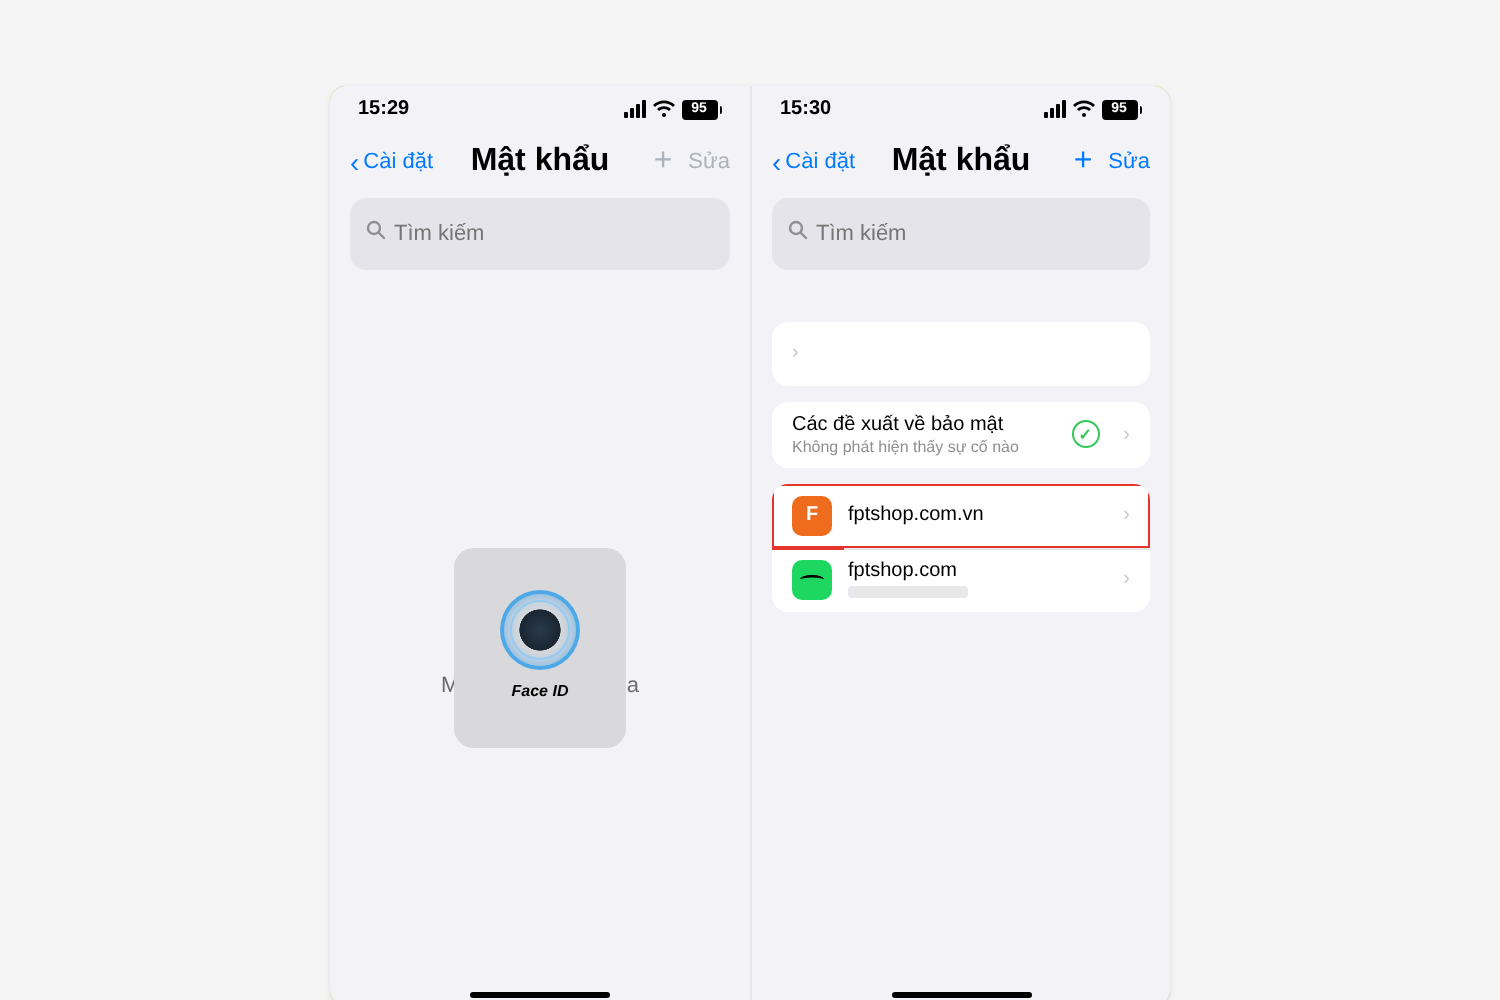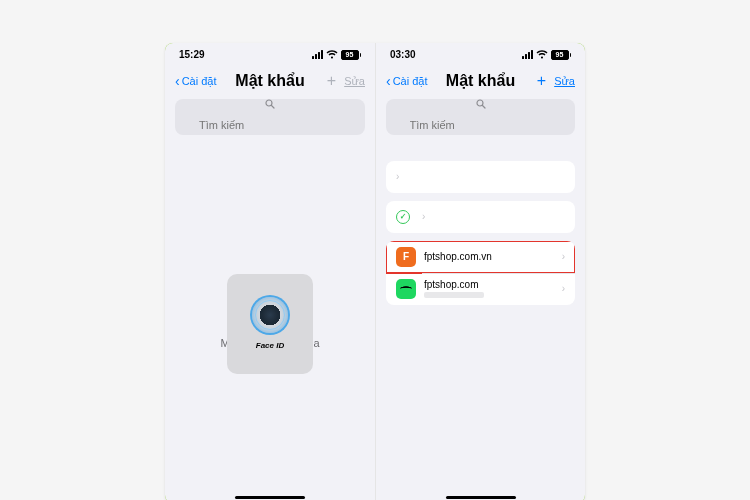--- a/index.html
+++ b/index.html
@@ -15,23 +15,23 @@
   .battery-wrap { display: inline-flex; align-items: center; gap: 1px; }
   .battery { width: 18px; height: 10px; border: 1px solid #000; border-radius: 2px; position: relative; background: #000; display: flex; align-items: center; justify-content: center; color: #fff; font-size: 7px; font-weight: 700; }
   .battery-tip { width: 1.5px; height: 4px; background: #000; border-radius: 0 1px 1px 0; }
   .nav { height: 28px; display: flex; align-items: center; justify-content: space-between; padding: 0 10px; }
   .nav-back { color: #007aff; font-size: 11px; display: flex; align-items: center; gap: 2px; cursor: pointer; }
   .chevron-left { font-size: 14px; line-height: 1; }
   .nav-title { font-size: 16px; font-weight: 600; color: #000; position: absolute; left: 50%; transform: translateX(-50%); }
   .nav-right { display: flex; align-items: center; gap: 8px; font-size: 11px; }
   .plus-icon { color: #aeb2bb; font-size: 16px; line-height: 1; }
   .plus-icon.active { color: #007aff; }
-  .edit-link { color: #aeb2bb; text-decoration: underline; }
+  .edit-link { color: #aeb2bb; }
   .edit-link.active { color: #007aff; }
-  .search { margin: 4px 10px 8px; background: #e4e4ea; border-radius: 8px; height: 36px; display: flex; align-items: center; padding: 0 8px; gap: 4px; flex-direction: column; }
+  .search { margin: 4px 10px 8px; background: #e4e4ea; border-radius: 8px; height: 36px; display: flex; align-items: center; padding: 0 8px; gap: 4px; }
   .search-icon { color: #8e8e93; font-size: 11px; }
   .search-input { flex: 1; border: none; background: transparent; font-size: 11px; color: #8e8e93; outline: none; }
   .content { flex: 1; position: relative; overflow: hidden; }
   .locked-text { position: absolute; top: 54%; left: 50%; transform: translateX(-50%); font-size: 11px; color: #6b6b6f; white-space: nowrap; }
   .faceid-card { position: absolute; top: 42%; left: 50%; transform: translate(-50%,-20%); width: 86px; height: 100px; background: #d9d9dc; border-radius: 10px; display: flex; flex-direction: column; align-items: center; justify-content: center; gap: 8px; font-style: italic; }
   .face-circle { width: 36px; height: 36px; border-radius: 50%; background: radial-gradient(circle at center, #2a3b4d 0%, #1a2530 40%, transparent 41%); box-shadow: 0 0 0 2px #4da8e8, inset 0 0 8px rgba(77,168,232,0.8); position: relative; }
   .face-circle::after { content:''; position:absolute; inset:3px; border-radius:50%; border:1.5px solid rgba(120,200,255,0.6); }
   .faceid-label { font-size: 8px; font-weight: 600; color: #000; }
   .list-section { margin: 8px 10px; background: #fff; border-radius: 8px; overflow: hidden; }
   .list-row { min-height: 32px; display: flex; align-items: center; padding: 6px 10px; gap: 8px; position: relative; cursor: pointer; }
@@ -99,21 +99,21 @@
       <div class="faceid-card">
         <div class="face-circle"></div>
         <div class="faceid-label">Face ID</div>
       </div>
     </div>
     <div class="home-indicator"></div>
   </div>
 
   <div class="phone">
     <div class="status-bar">
-      <span>03:30</span>
+      <span>15:30</span>
       <div class="status-right">
         <span class="signal">
             <span></span>
             <span></span>
             <span></span>
             <span></span>
           </span>
         <svg width="12" height="9" viewBox="0 0 12 9">
             <path d="M6 8.5c.5 0 1-.4 1-1s-.5-1-1-1-1 .4-1 1 .5 1 1 1zm-2.5-3c1.4-1.4 3.6-1.4 5 0l1-1c-1.9-1.9-5.1-1.9-7 0zm-2-2c2.5-2.5 6.5-2.5 9 0l1-1c-3-3-8-3-11 0z" fill="#000"></path>
           </svg>
@@ -145,20 +145,24 @@
     </div>
     <div class="content">
       <div class="section-gap"></div>
       <div class="list-section">
         <div class="list-row">
           <span class="chevron-right">›</span>
         </div>
       </div>
       <div class="list-section">
         <div class="list-row">
+          <div class="row-label">
+            <span>Các đề xuất về bảo mật</span>
+            <span class="row-sub">Không phát hiện thấy sự cố nào</span>
+          </div>
           <span class="check-circle"></span>
           <span class="chevron-right">›</span>
         </div>
       </div>
       <div class="list-section">
         <div class="list-row highlighted">
           <div class="app-icon orange">F</div>
           <div class="row-label">
             <span>fptshop.com.vn</span>
           </div>

